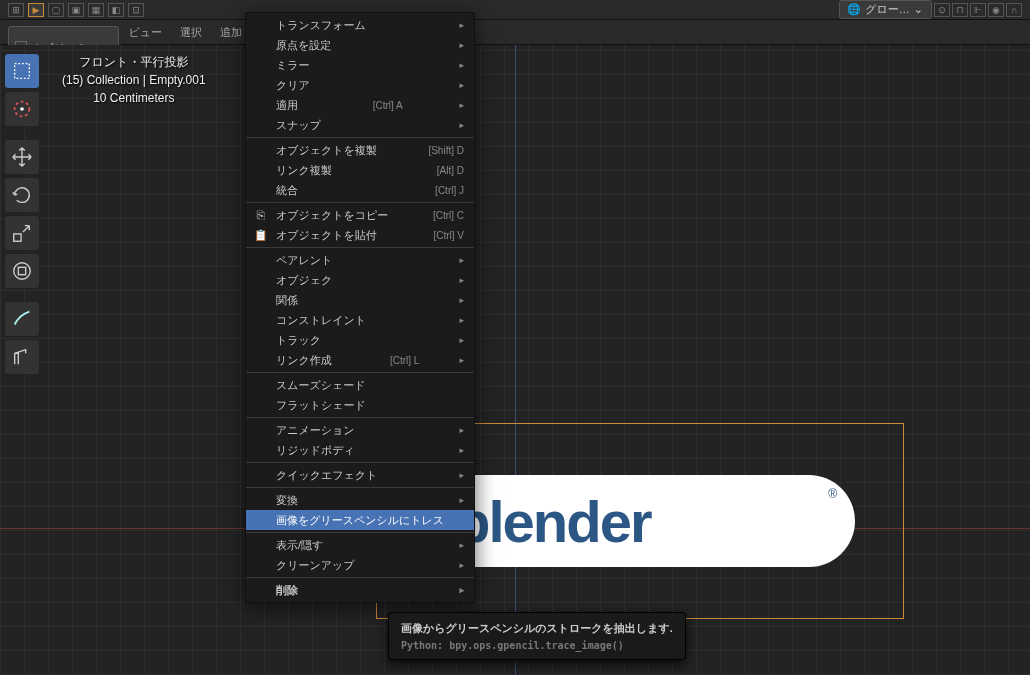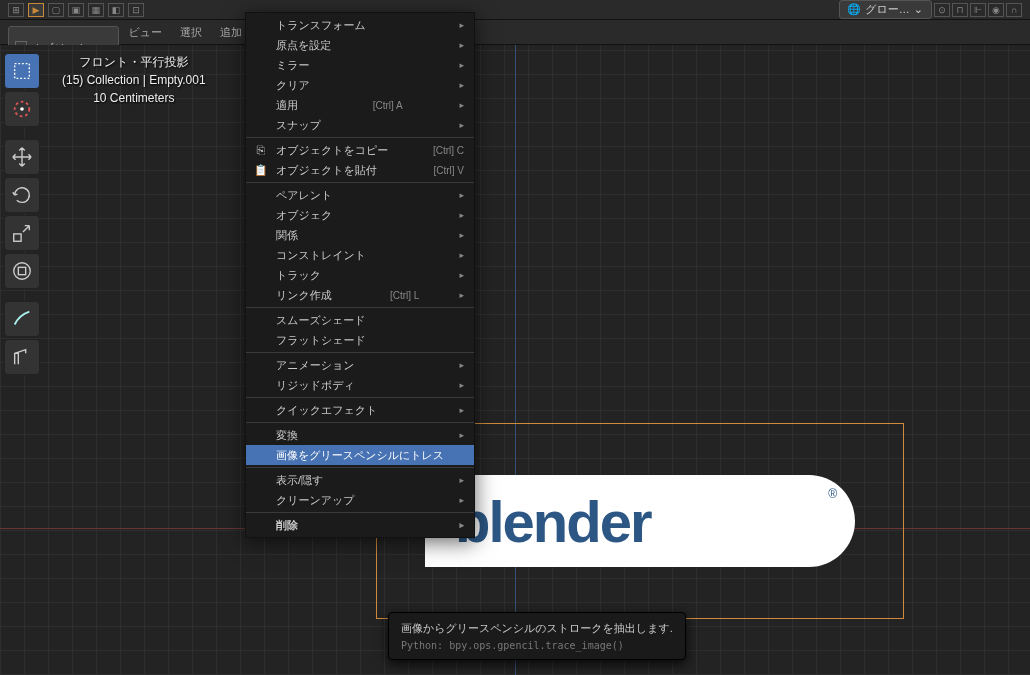--- a/index.html
+++ b/index.html
@@ -43,21 +43,21 @@
     
     .context-menu { position: absolute; left: 245px; top: 12px; width: 230px; background: #1b1b1b; border: 1px solid #111; box-shadow: 0 4px 20px rgba(0,0,0,0.6); z-index: 100; }
     .menu-section { border-bottom: 1px solid #3a3a3a; padding: 2px 0; }
     .menu-section:last-child { border-bottom: none; font-weight: bold; }
     .menu-item { display: flex; align-items: center; padding: 3px 10px 3px 30px; font-size: 11px; color: #ccc; cursor: pointer; position: relative; height: 20px; }
     .menu-item.highlighted { background: #4772b3; color: #fff; }
     .menu-item .mi-icon { position: absolute; left: 8px; width: 14px; height: 14px; display: flex; align-items: center; justify-content: center; }
     .menu-item .mi-shortcut { margin-left: auto; font-size: 10px; color: #888; padding-left: 18px; }
     .menu-item .mi-arrow { margin-left: auto; font-size: 9px; color: #888; }
     
-    .tooltip { position: absolute; left: 388px; top: 612px; background: #1a1a1a; border: 1px solid #000; border-radius: 4px; padding: 8px 12px; z-index: 200; box-shadow: 0 4px 12px rgba(0,0,0,0.8); }
+    .tooltip { position: absolute; left: 388px; top: 612px; background: #1a1a1a; border: 1px solid #000; border-radius: 4px; padding: 8px 12px; z-index: 200; box-shadow: 0 4px 12px rgba(0,0,0,0.8); font-weight: bold; }
     .tooltip .tt-title { font-size: 11px; color: #ccc; margin-bottom: 4px; }
     .tooltip .tt-python { font-size: 10px; color: #777; font-family: monospace; }
   </style>
 </head>
 <body>
 
 <div class="top-toolbar">
   <div class="left-icons">
     <div class="tb-icon">⊞</div>
     <div class="tb-icon selected" style="border-color:#c88a3a;color:#c88a3a">▶</div>
@@ -185,20 +185,34 @@
         <span class="mi-shortcut">[Ctrl] A</span>
         <span class="mi-arrow">▸</span>
       </div>
     <div class="menu-item">
         <span>スナップ</span>
         <span class="mi-arrow">▸</span>
       </div>
   </div>
   <div class="menu-section">
     <div class="menu-item">
+        <span>オブジェクトを複製</span>
+        <span class="mi-shortcut">[Shift] D</span>
+      </div>
+    <div class="menu-item">
+        <span>リンク複製</span>
+        <span class="mi-shortcut">[Alt] D</span>
+      </div>
+    <div class="menu-item">
+        <span>統合</span>
+        <span class="mi-shortcut">[Ctrl] J</span>
+      </div>
+  </div>
+  <div class="menu-section">
+    <div class="menu-item">
         <span class="mi-icon">⎘</span>
         <span>オブジェクトをコピー</span>
         <span class="mi-shortcut">[Ctrl] C</span>
       </div>
     <div class="menu-item">
         <span class="mi-icon">📋</span>
         <span>オブジェクトを貼付</span>
         <span class="mi-shortcut">[Ctrl] V</span>
       </div>
   </div>

